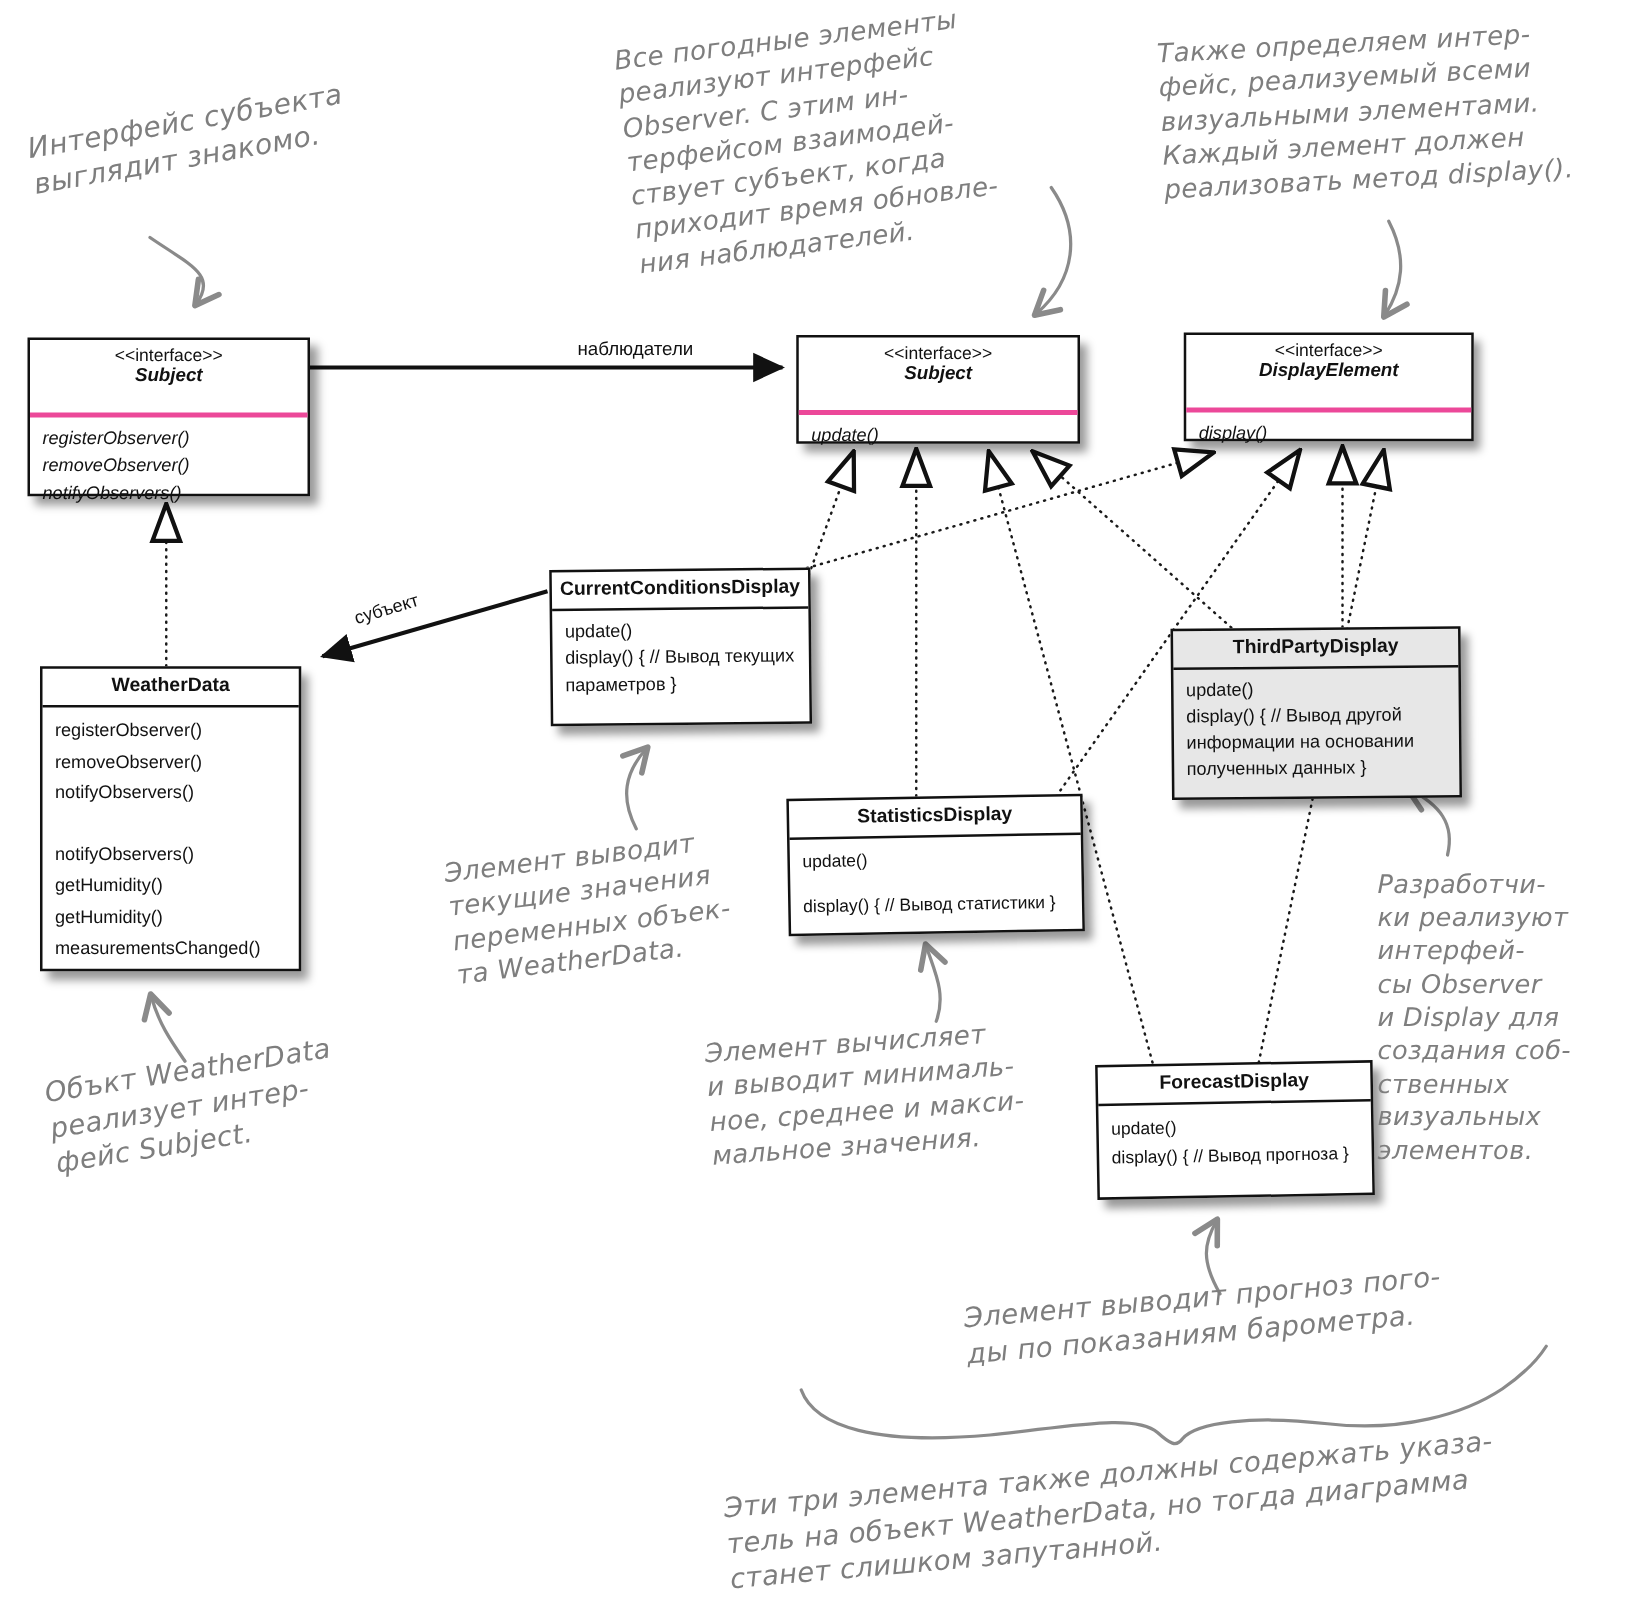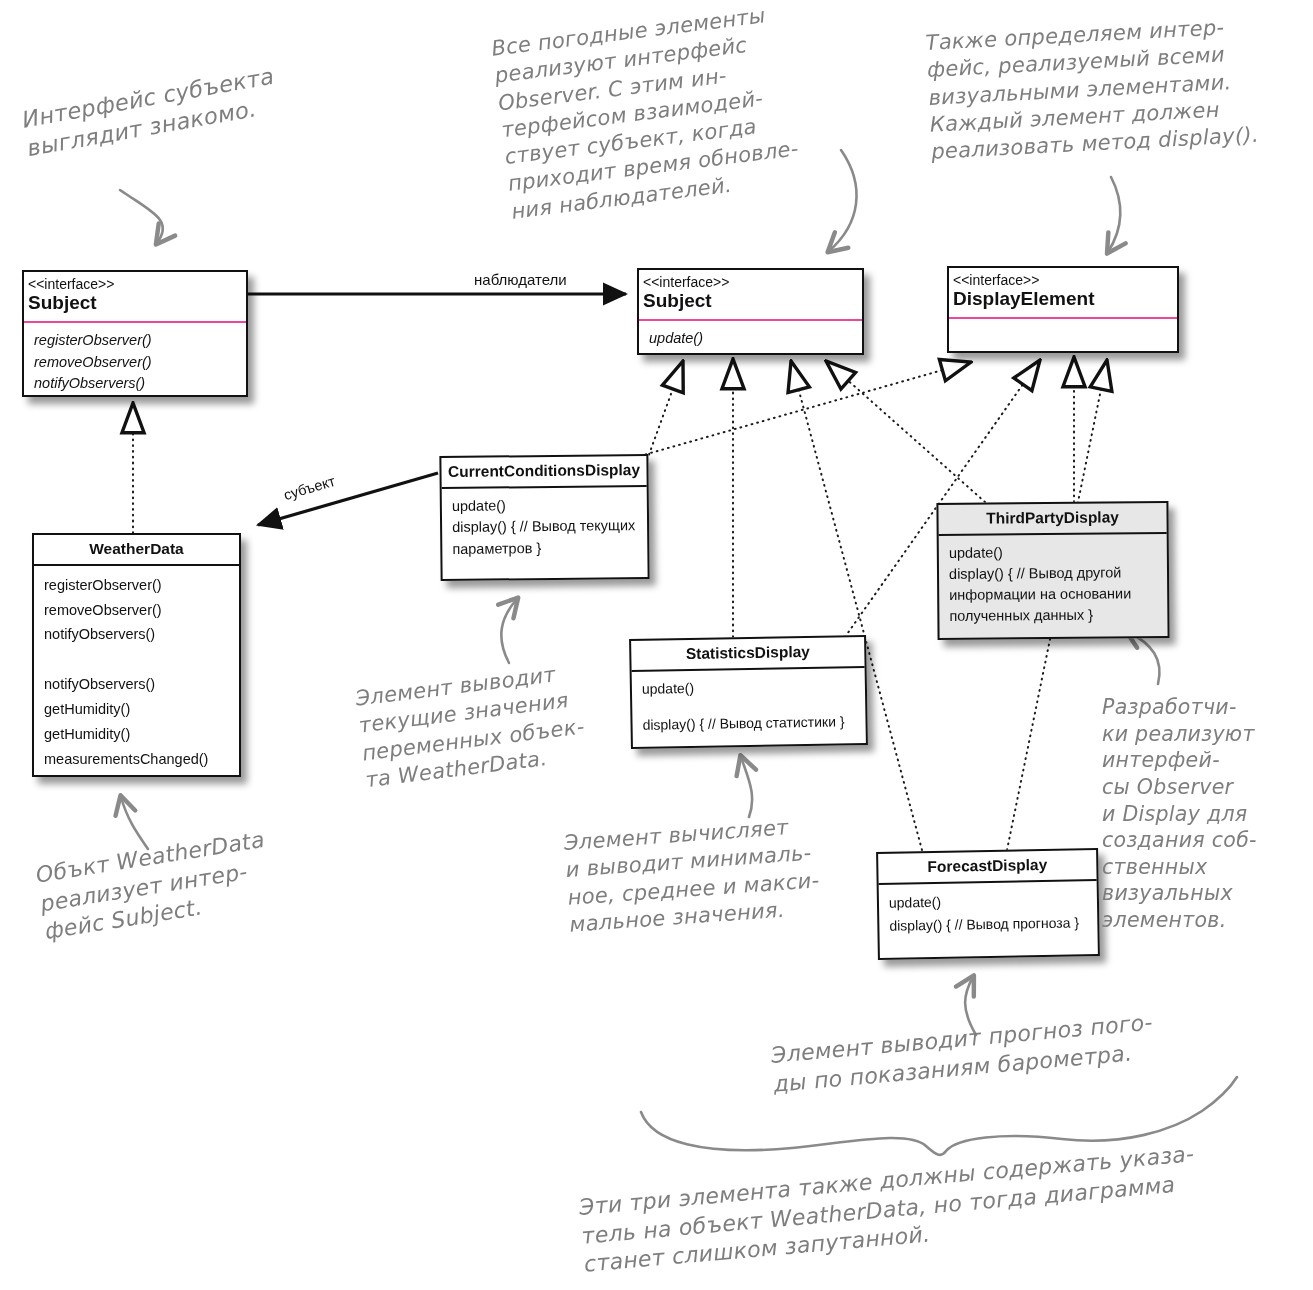--- a/index.html
+++ b/index.html
@@ -7,23 +7,23 @@
     position:relative;width:1313px;height:1290px;background:#fff;overflow:hidden;
     font-family:"Liberation Sans", sans-serif;
   }
   svg.connectors{position:absolute;left:0;top:0;z-index:1;}
   
   .uml-box{
     position:absolute;z-index:3;background:#fff;border:2px solid #111;
     box-shadow:6px 7px 7px rgba(0,0,0,0.40);
     font-family:"Liberation Sans", sans-serif;color:#111;
   }
-  .uml-box .box-header{border-bottom:2px solid #ec4899;text-align:left;padding:4px 4px 6px 4px;}
+  .uml-box .box-header{border-bottom:4px solid #ec4899;text-align:center;padding:4px 4px 20px 4px;}
   .uml-box .stereotype{font-size:14px;line-height:1.15;}
-  .uml-box .iface-name{font-size:19px;font-weight:bold;line-height:1.2;}
+  .uml-box .iface-name{font-size:15px;font-weight:bold;font-style:italic;line-height:1.2;}
   .uml-box .class-name{font-size:15.5px;font-weight:bold;line-height:1.2;padding:5px 2px;}
   .uml-box .class-header{border-bottom:2px solid #111;text-align:center;}
   .uml-box .box-methods{padding:7px 10px 8px 10px;font-size:14.5px;line-height:1.5;}
   .uml-box.iface .box-methods{font-style:italic;}
   .uml-box .method{white-space:normal;}
   .uml-box.loose .method{margin-bottom:15px;}
   .uml-box.gray{background:#e7e7e7;}
   
   .edge-label{position:absolute;z-index:4;font-size:15px;color:#111;font-family:"Liberation Sans", sans-serif;}
   
@@ -99,20 +99,23 @@
     <div class="box-methods">
         <div class="method">update()</div>
       </div>
   </div>
 
   <div class="uml-box iface" style="left:947px;top:266px;width:228px;height:83px;">
     <div class="box-header">
       <div class="stereotype">&lt;&lt;interface&gt;&gt;</div>
       <div class="iface-name">DisplayElement</div>
     </div>
+    <div class="box-methods">
+        <div class="method">display()</div>
+      </div>
   </div>
 
   <div class="uml-box" style="left:32px;top:533px;width:205px;height:240px;">
     <div class="class-header">
       <div class="class-name">WeatherData</div>
     </div>
     <div class="box-methods" style="line-height:1.72;">
         <div class="method">registerObserver()</div>
         <div class="method">removeObserver()</div>
         <div class="method">notifyObservers()</div>
@@ -157,21 +160,21 @@
   <div class="uml-box" style="left:877px;top:850px;width:218px;height:104px;transform:rotate(-1deg);">
     <div class="class-header">
       <div class="class-name">ForecastDisplay</div>
     </div>
     <div class="box-methods" style="font-size:14px;line-height:1.7;">
         <div class="method">update()</div>
         <div class="method">display() { // Вывод прогноза }</div>
       </div>
   </div>
 
-  <div class="edge-label" style="left:462px;top:271px;margin-left:12px;">наблюдатели</div>
+  <div class="edge-label" style="left:462px;top:271px;">наблюдатели</div>
   <div class="edge-label" style="left:283px;top:480px;transform:rotate(-16.5deg);font-size:14.5px;">субъект</div>
 
   <div class="note" style="left:20px;top:106px;width:310px;font-size:22.5px;transform:rotate(-10deg);">Интерфейс субъекта
 выглядит знакомо.</div>
 
   <div class="note" style="left:490px;top:36px;width:340px;transform:rotate(-7deg);">Все погодные элементы
 реализуют интерфейс
 Observer. С этим ин-
 терфейсом взаимодей-
 ствует субъект, когда

